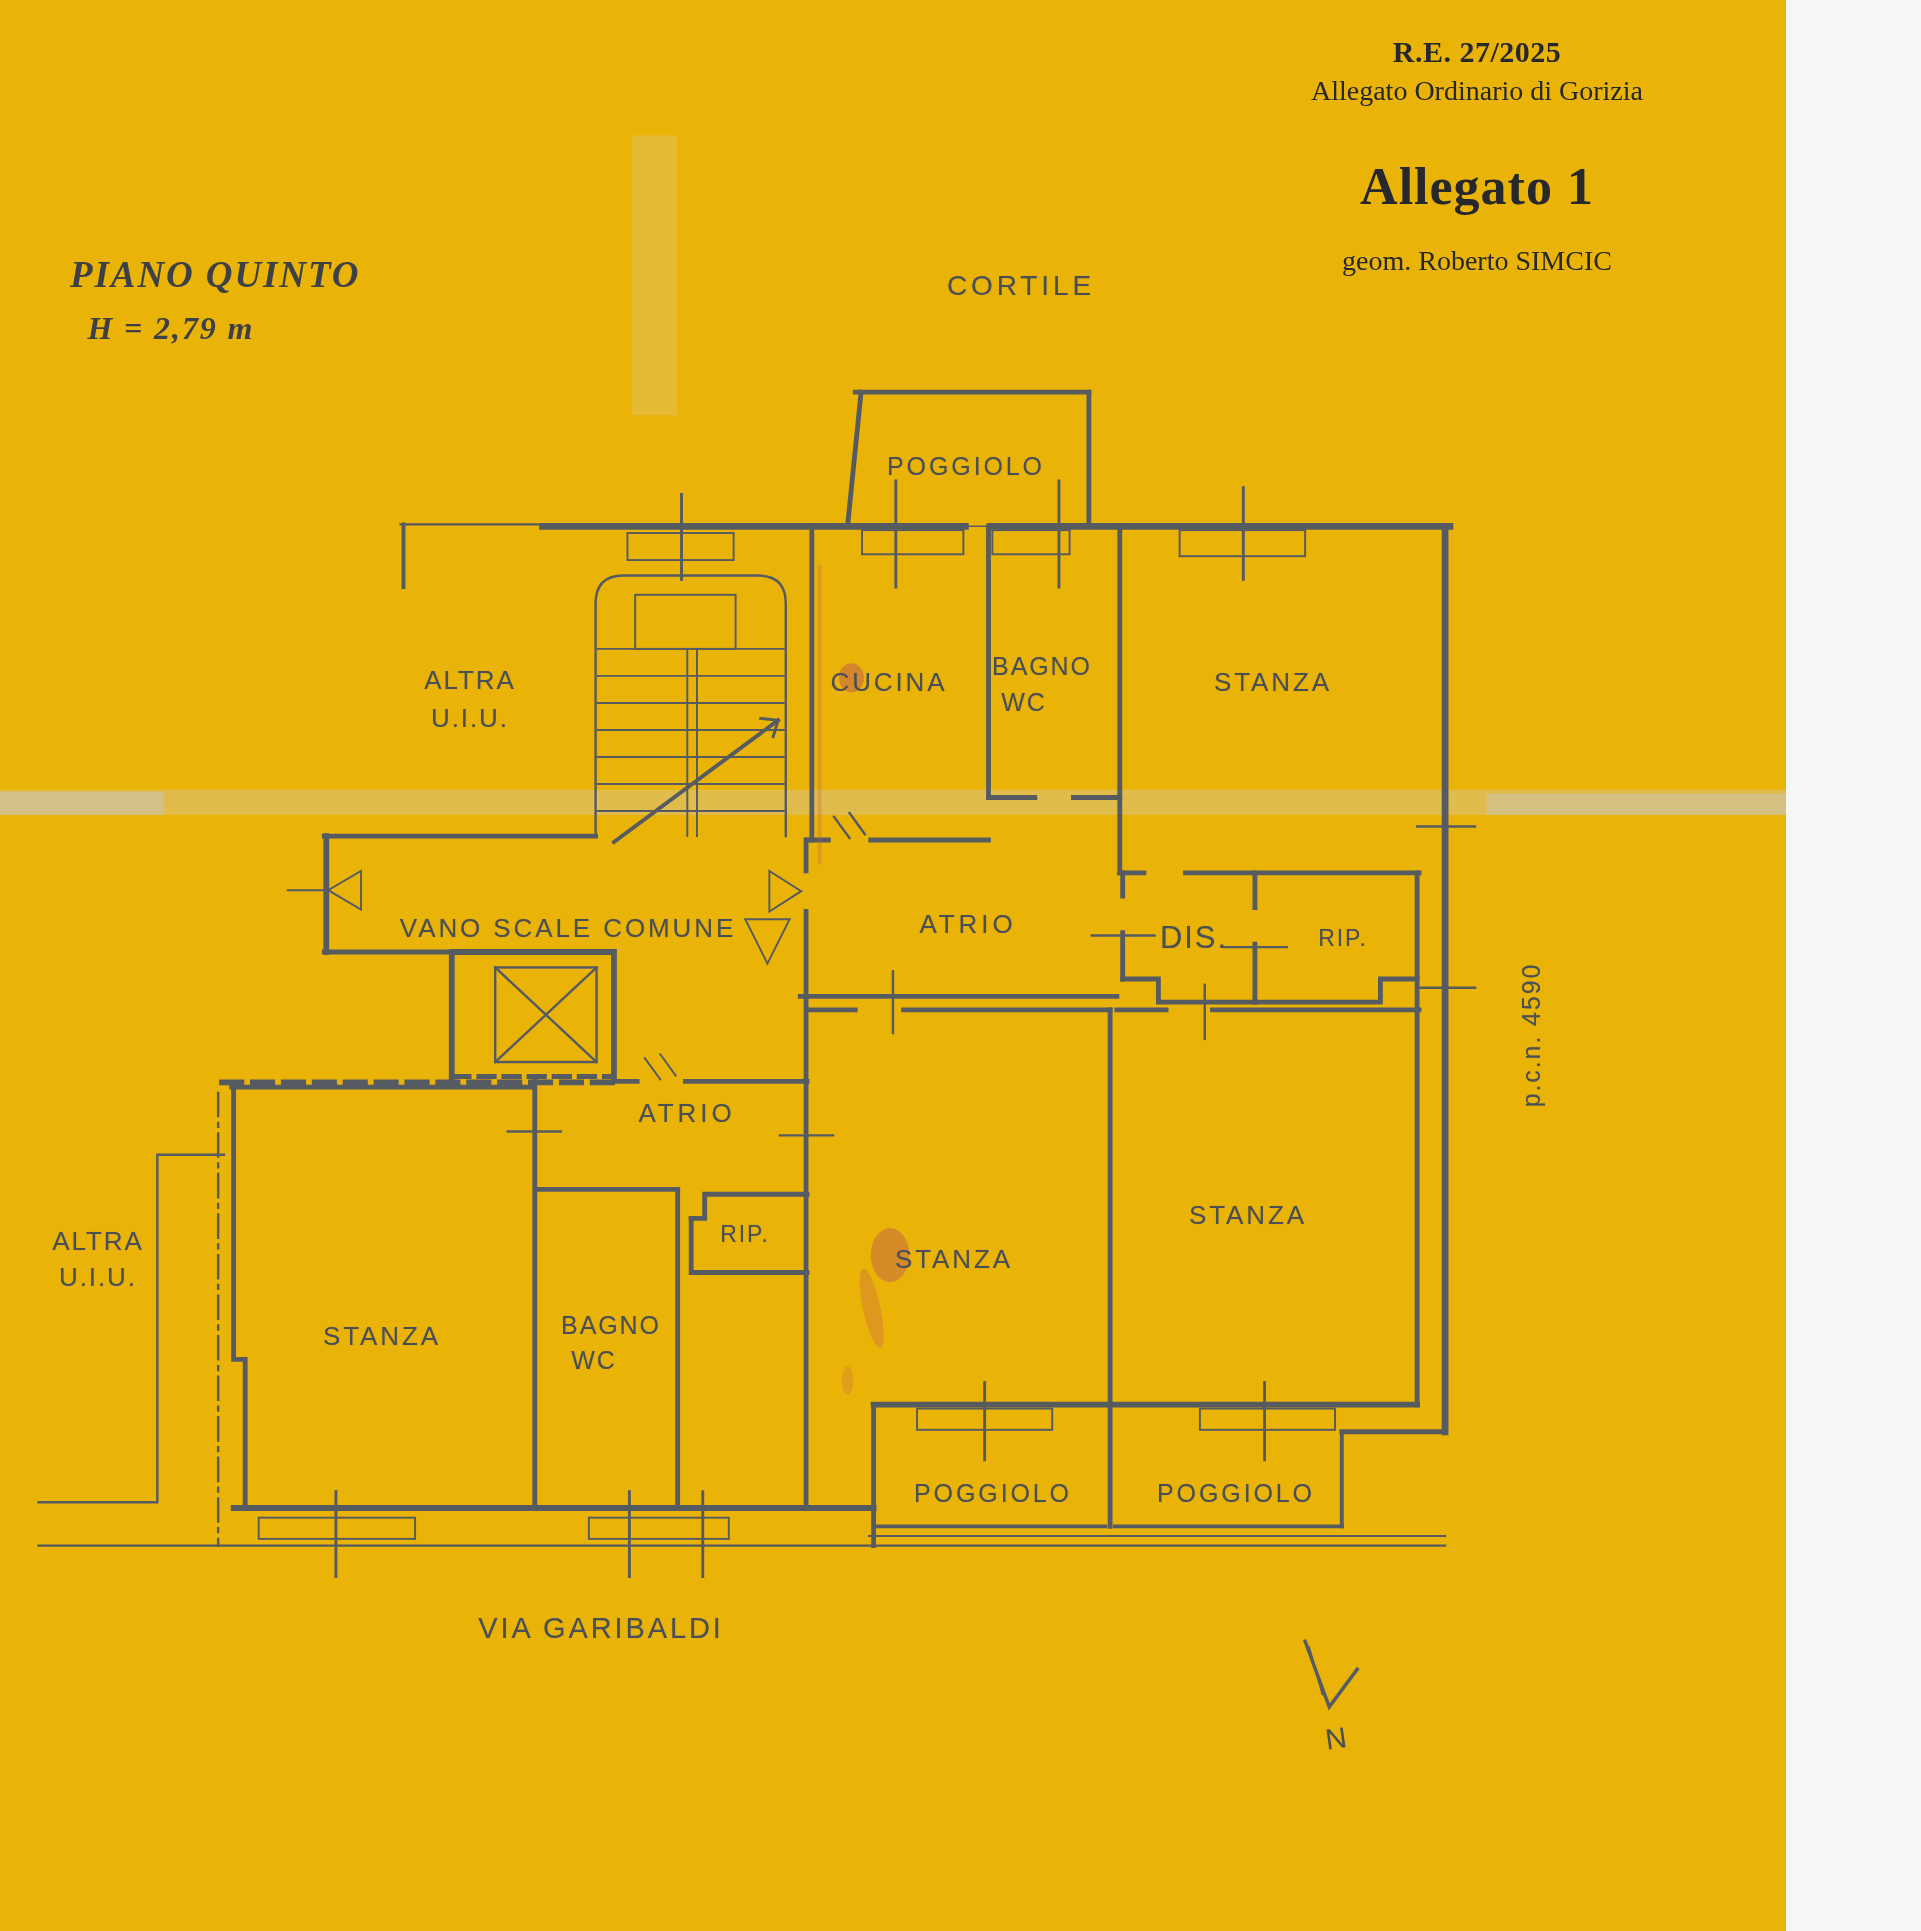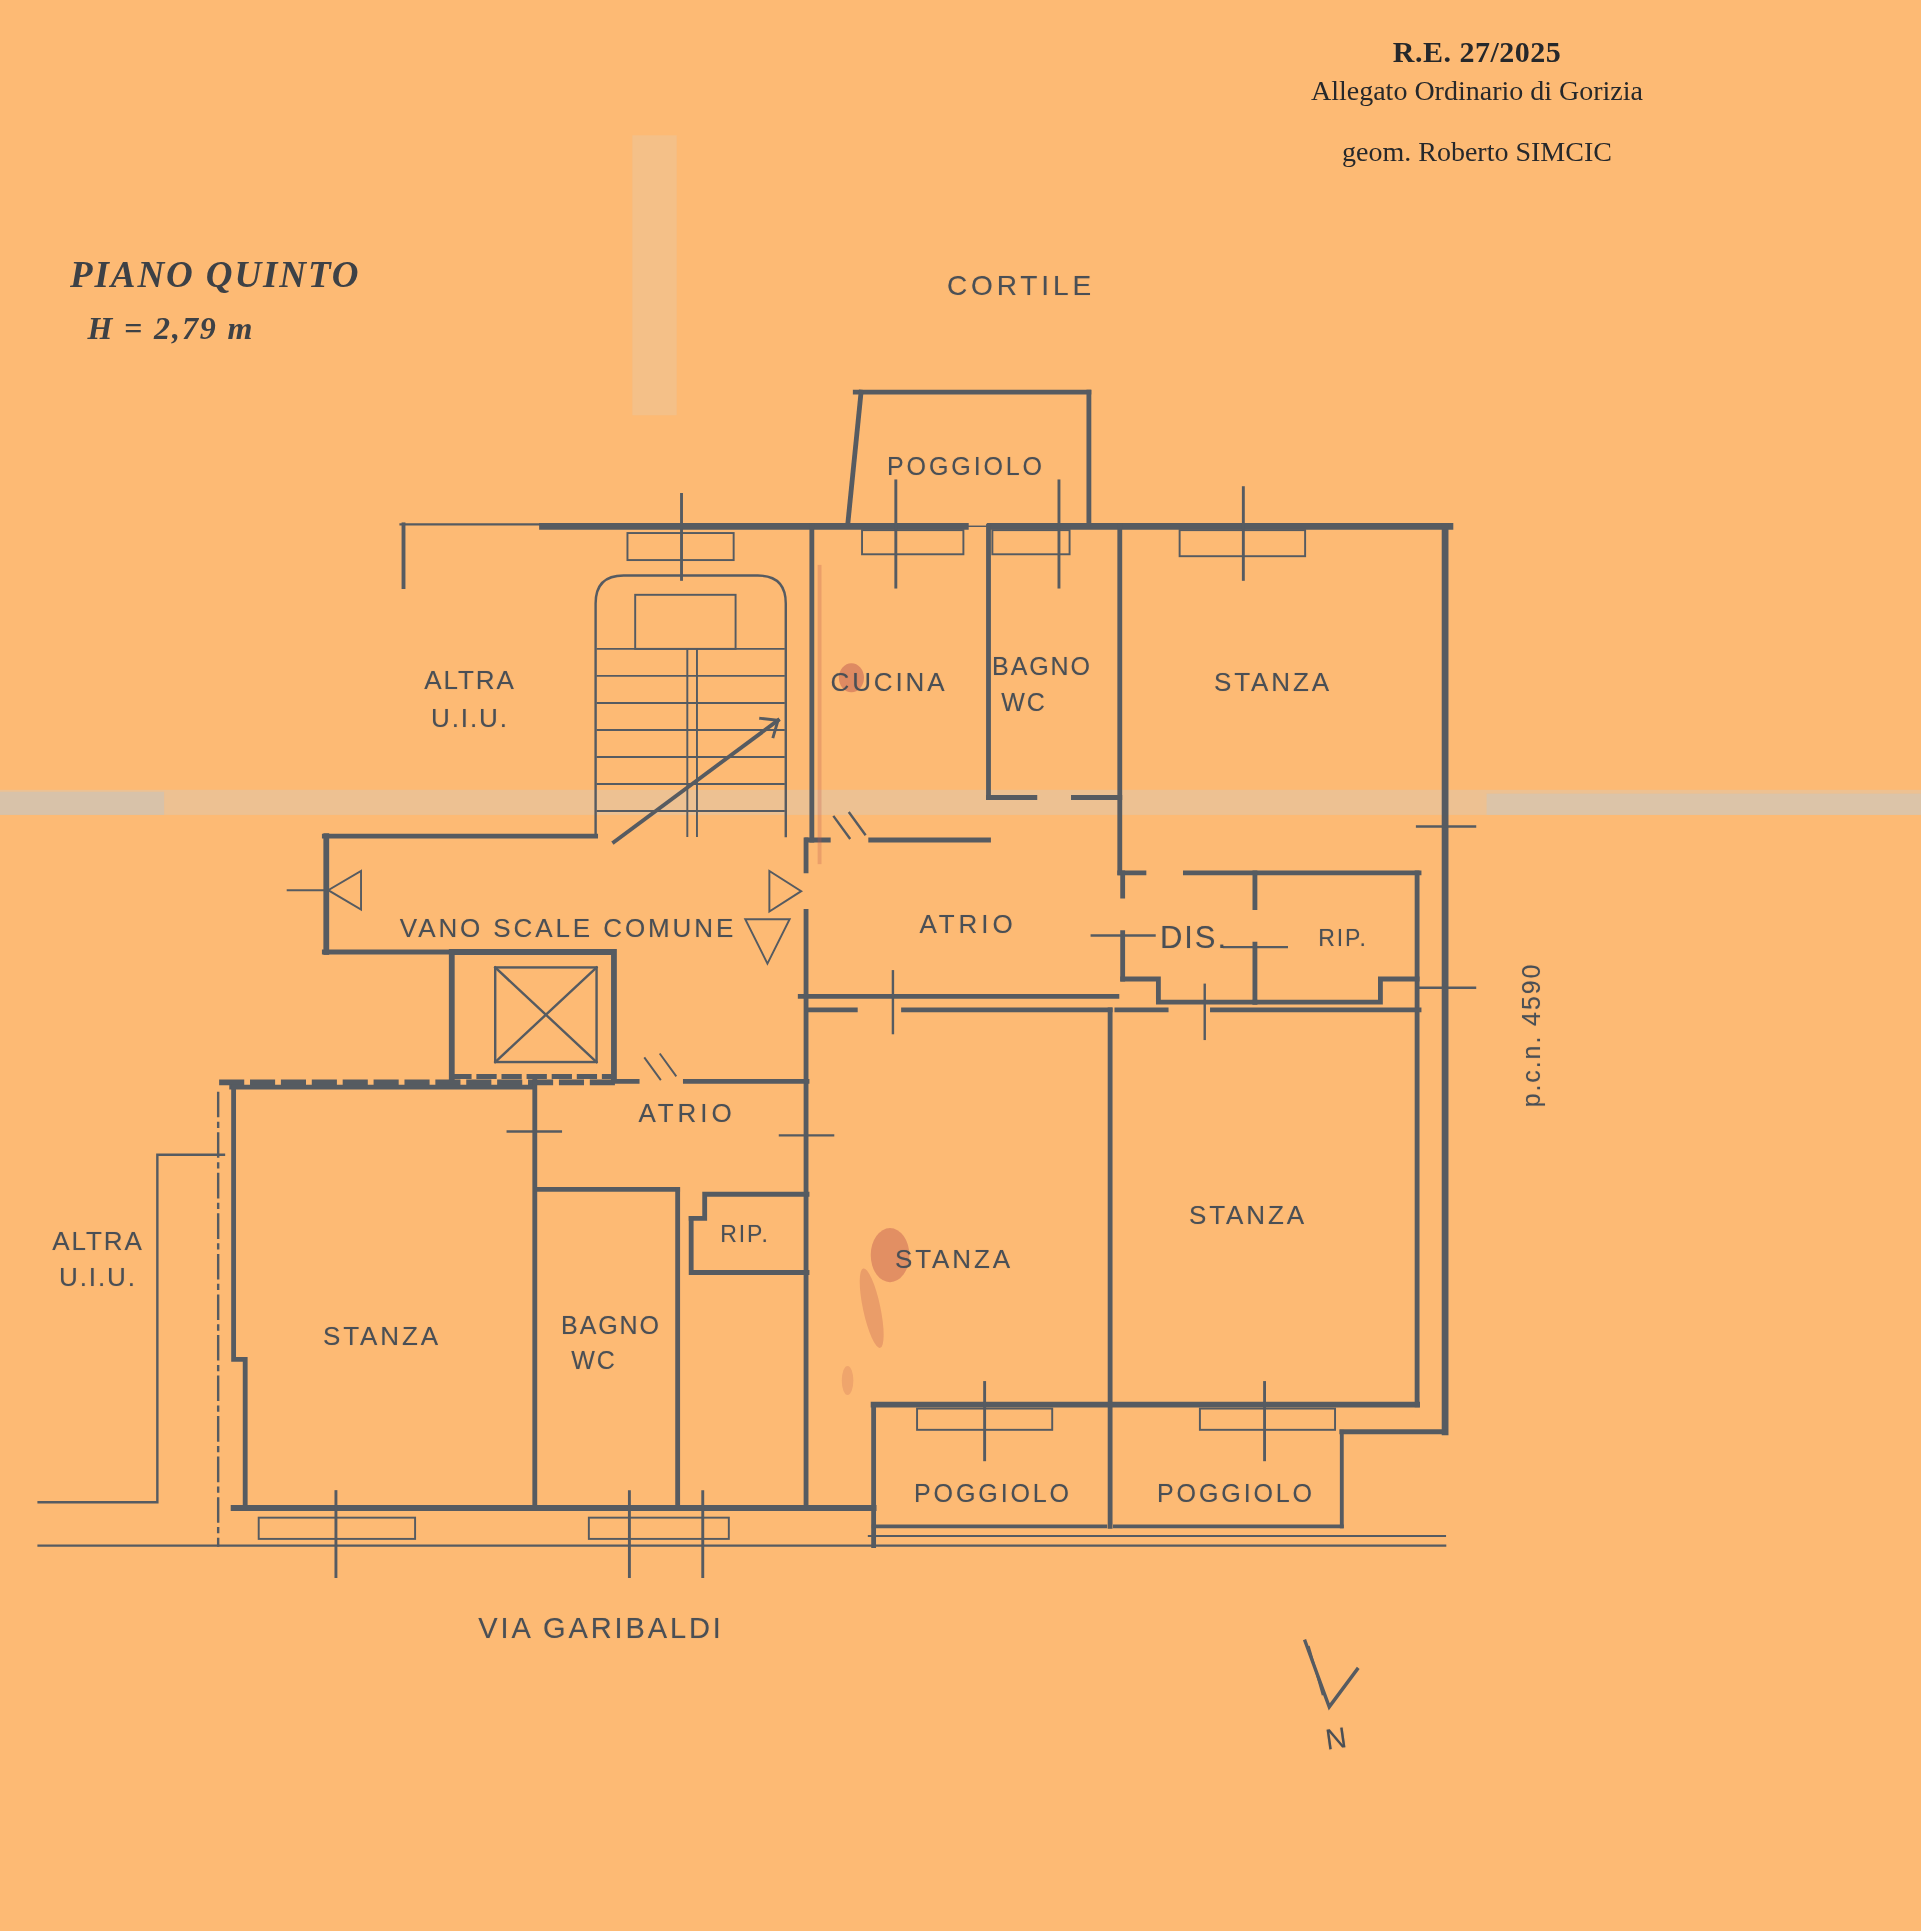--- a/index.html
+++ b/index.html
@@ -1,17 +1,17 @@
 <!DOCTYPE html>
 <html><head>
 <meta charset="utf-8">
 <style>
   html,body{margin:0;padding:0;}
   body{width:1921px;height:1931px;background:#f6f6f4;font-family:"Liberation Sans",sans-serif;}
-  .page{position:relative;width:1921px;height:1931px;background:#fdba74;overflow:hidden;}
+  .page{position:relative;width:1786px;height:1931px;background:#eab308;overflow:hidden;}
 
   
   .header-right{position:absolute;left:1110px;top:35px;width:734px;text-align:center;color:#26282b;
     font-family:"Liberation Serif",serif;}
   .hdr-re{font-size:30px;font-weight:bold;letter-spacing:0.5px;}
   .hdr-court{font-size:28px;margin-top:5.8px;}
   .hdr-allegato{font-size:52px;font-weight:bold;margin-top:50px;letter-spacing:1px;}
   .hdr-geom{font-size:28px;margin-top:29px;text-align:center;}
 
   
@@ -28,20 +28,21 @@
     color:#4a4f55;font-size:26px;letter-spacing:2.9px;text-shadow:0 0 1px rgba(74,79,85,.35);}
 </style>
 </head>
 <body>
 
 <div class="page">
 
   <div class="header-right">
     <div class="hdr-re">R.E. 27/2025</div>
     <div class="hdr-court">Allegato Ordinario di Gorizia</div>
+    <div class="hdr-allegato">Allegato 1</div>
     <div class="hdr-geom">geom. Roberto SIMCIC</div>
   </div>
 
   <div class="floor-info">
     <div class="floor-title">PIANO QUINTO</div>
     <div class="floor-height">H = 2,79 m</div>
   </div>
 
   <svg class="plan" width="1921" height="1931" viewBox="0 0 1990 2000">
     <g stroke="#565b61" fill="none" stroke-linecap="square">

